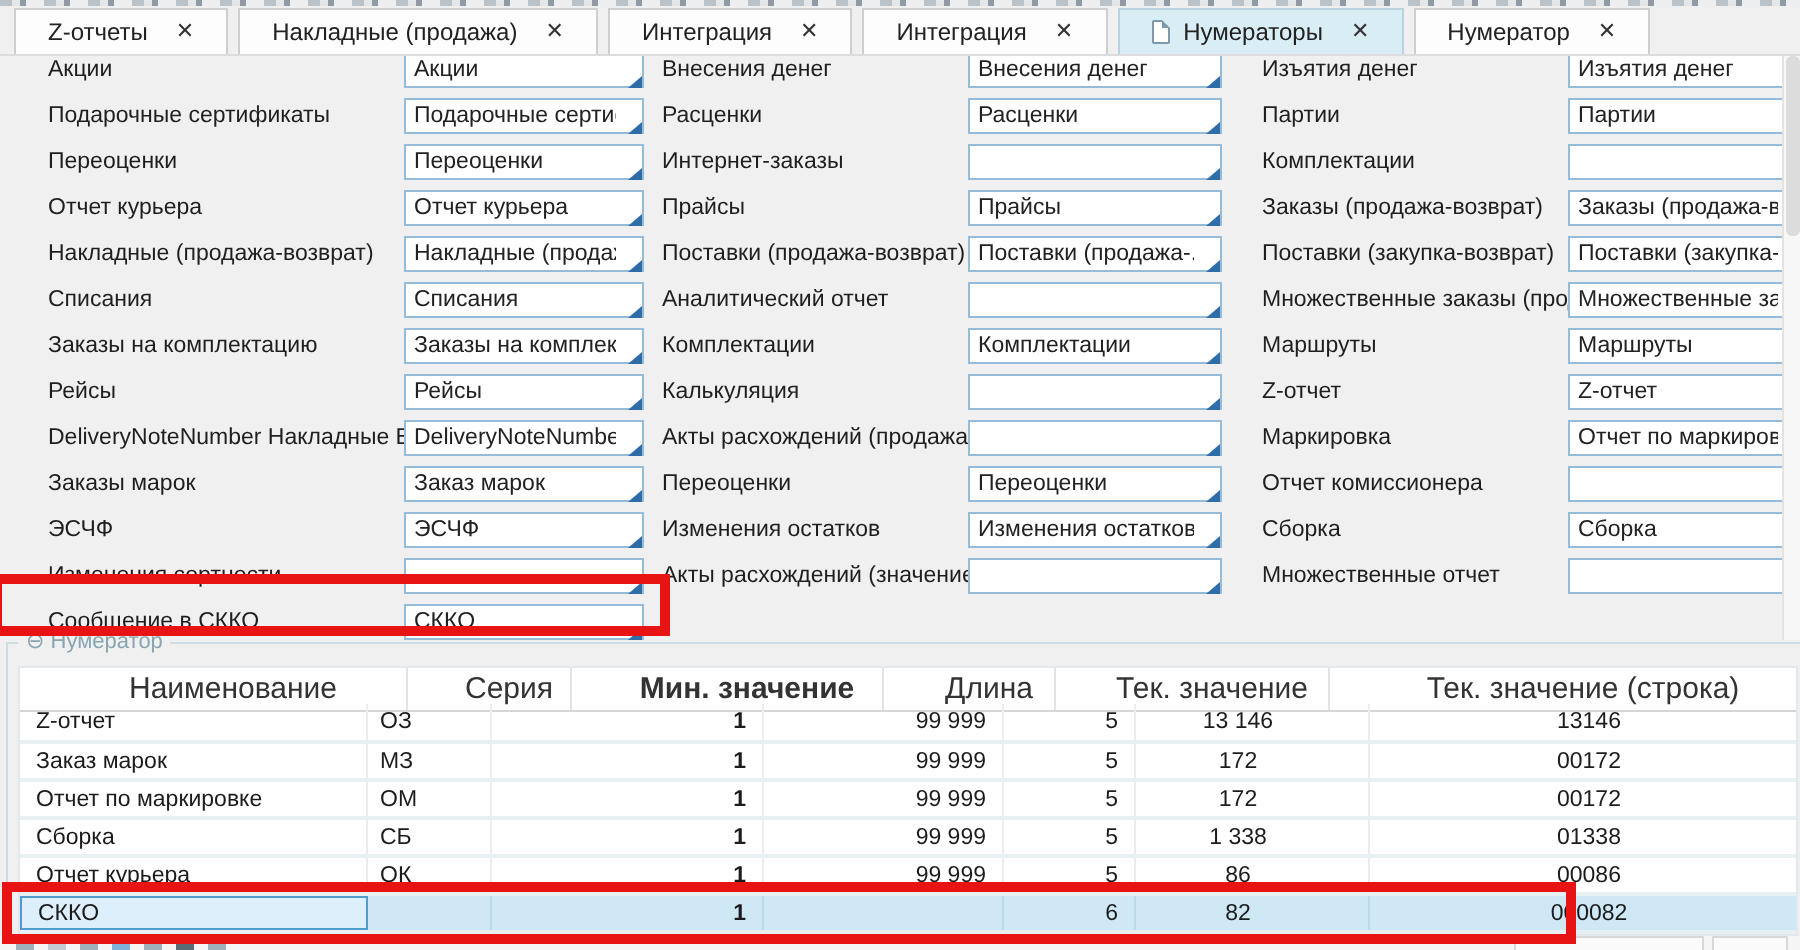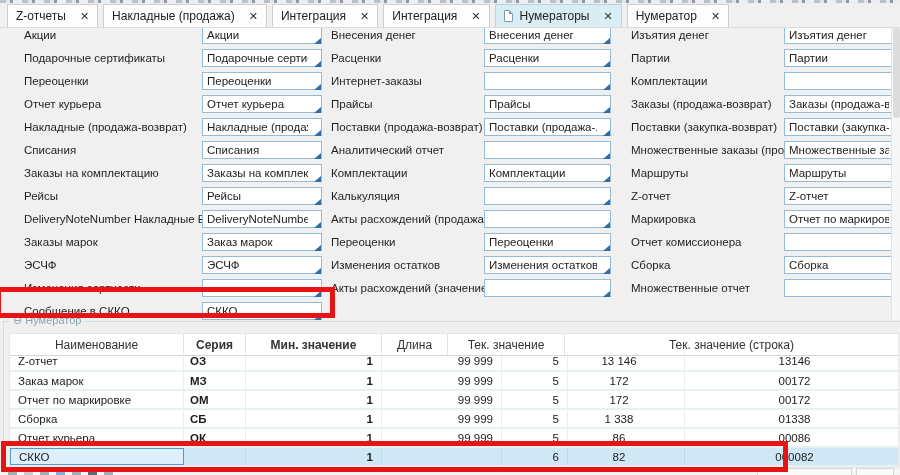--- a/index.html
+++ b/index.html
@@ -8,21 +8,21 @@
   .screen{position:relative;width:900px;height:475px;background:#f0f0f0;overflow:hidden;}
 
   
   .top-strip{position:absolute;left:0;top:0;width:100%;height:4px;
     background:repeating-linear-gradient(90deg,#b9c1c9 0 6px,#e3e6e9 6px 10px,#8f9aa5 10px 13px,#eceef0 13px 22px);
     border-bottom:1px solid #efefef;}
 
   
   .tabbar{position:absolute;left:0;top:4px;width:100%;height:24px;display:flex;align-items:flex-end;
     padding-left:7px;gap:5px;background:#f0f0f0;border-bottom:1px solid #dcdcdc;z-index:5;}
-  .tab{display:inline-flex;align-items:center;height:23px;padding:0 8px;background:#fdfdfd;
+  .tab{display:inline-flex;align-items:center;height:23px;padding:0 16px;background:#fdfdfd;
     border:1px solid #cfcfcf;border-bottom:none;font-size:12px;color:#222;white-space:nowrap;cursor:default;}
   .tab.active{background:#d9edf4;border-color:#b9d4e0;}
   .tab-icon{width:9px;height:12px;background:#fff;border:1px solid #7e99ab;border-radius:1px;margin-right:7px;position:relative;}
   .tab-icon::after{content:"";position:absolute;right:-1px;top:-1px;border:2px solid #d9edf4;border-left-color:#7e99ab;border-bottom-color:#7e99ab;}
   .tab-label{margin-right:14px;}
   .tab-close{font-size:11px;color:#333;line-height:1;}
 
   
   .form{position:absolute;left:16px;top:24px;width:900px;height:296px;}
   .form-col{position:absolute;top:0;}
@@ -45,32 +45,32 @@
   .v-thumb{position:absolute;left:1px;top:4px;width:7px;height:90px;background:#dcdcdc;border-radius:3px;}
 
   
   .group{position:absolute;left:3px;top:321px;width:897px;height:154px;border-top:1px solid #cfdce3;border-left:1px solid #cfdce3;}
   .group-label{position:absolute;left:5px;top:-8px;background:#f0f0f0;padding:0 4px;font-size:11px;color:#88a5b2;white-space:nowrap;}
   .group-collapse{cursor:default;}
 
   
   .ntable{position:absolute;left:5px;top:11px;width:890px;border:1px solid #e2e8ec;background:#fff;}
   .thead{display:flex;height:22px;background:#fff;border-bottom:1px solid #d6d6d6;}
-  .th{display:flex;align-items:center;justify-content:center;font-size:12px;color:#333;
-    border-right:1px solid #e3e3e3;white-space:nowrap;overflow:hidden;}
+  .th{display:flex;align-items:center;justify-content:center;font-size:15px;color:#333;
+    border-right:1px solid #e3e3e3;white-space:nowrap;overflow:hidden;margin-left:20px;}
   .tbody .trow{display:flex;height:19px;background:#fff;border-bottom:2px solid #e9f0f4;}
   .td{font-size:11.5px;color:#1c1c1c;line-height:16px;padding-top:1px;border-right:1px solid #ededed;
     white-space:nowrap;overflow:hidden;}
   .trow.clipped{height:16px;}
   .trow.clipped .td{margin-top:-4px;}
   .trow.selected{background:#cfe8f6;}
   .trow.selected .td{border-right-color:#bcd9ea;}
   .trow.selected .td.c0{background:#ddeffa;border:1px solid #4f9ccb;line-height:14px;}
   .c0{width:174px;text-align:left;padding-left:8px;}
-  .c1{width:62px;text-align:left;padding-left:6px;font-weight:bold;}
+  .c1{width:62px;text-align:left;padding-left:6px;}
   .c2{width:136px;text-align:right;padding-right:8px;font-weight:bold;}
   .c3{width:120px;text-align:right;padding-right:8px;}
   .c4{width:66px;text-align:right;padding-right:8px;}
   .c5{width:117px;text-align:center;padding-right:14px;}
   .c6{flex:1;text-align:center;padding-left:6px;border-right:none !important;}
   .th.c0,.th.c1,.th.c2,.th.c3,.th.c4,.th.c5,.th.c6{text-align:center;padding:0;}
 
   
   .redbox{position:absolute;border:5px solid #e81313;z-index:20;pointer-events:none;}
   .redbox-1{left:-4px;top:287px;width:339px;height:31px;}

